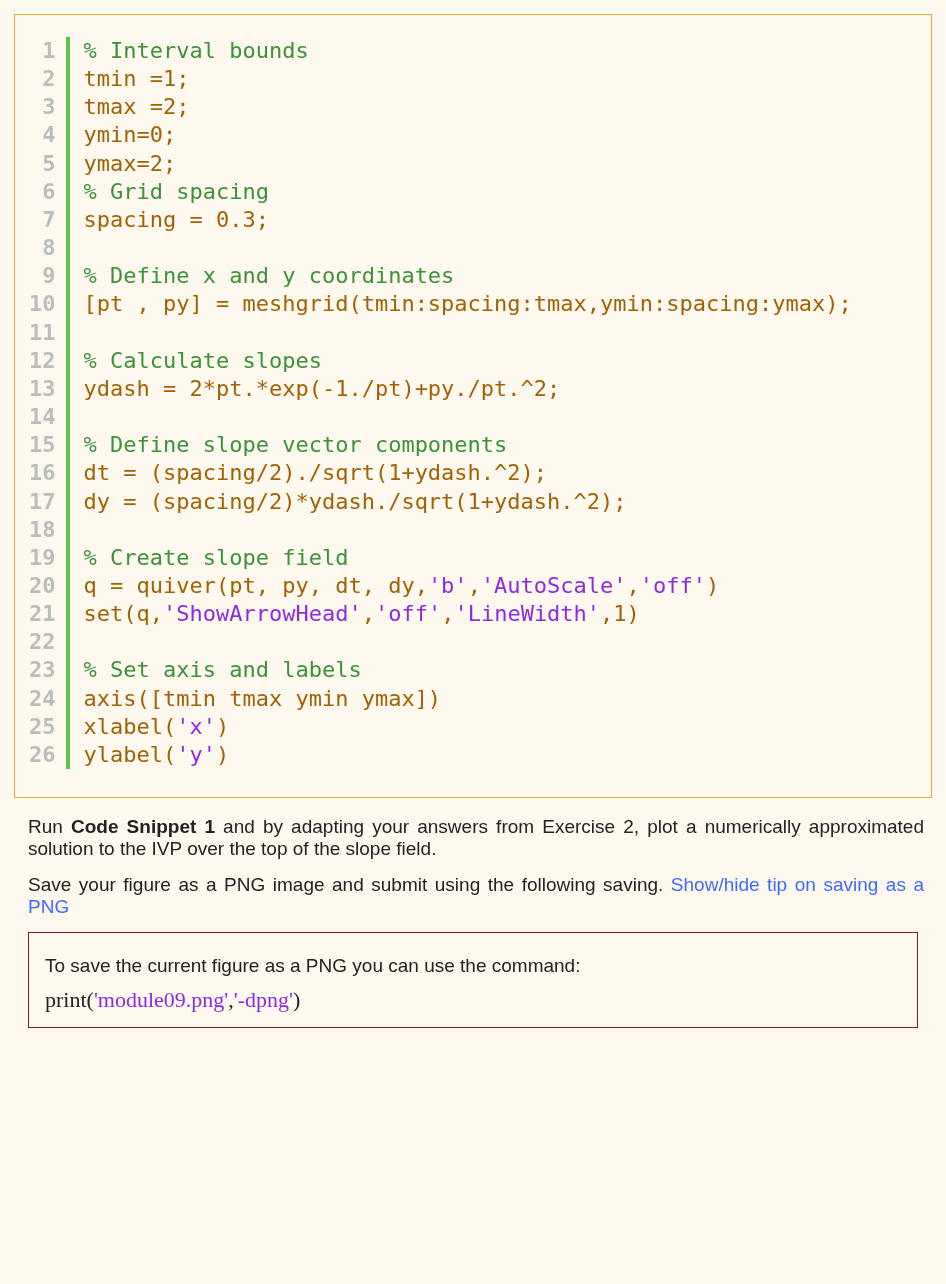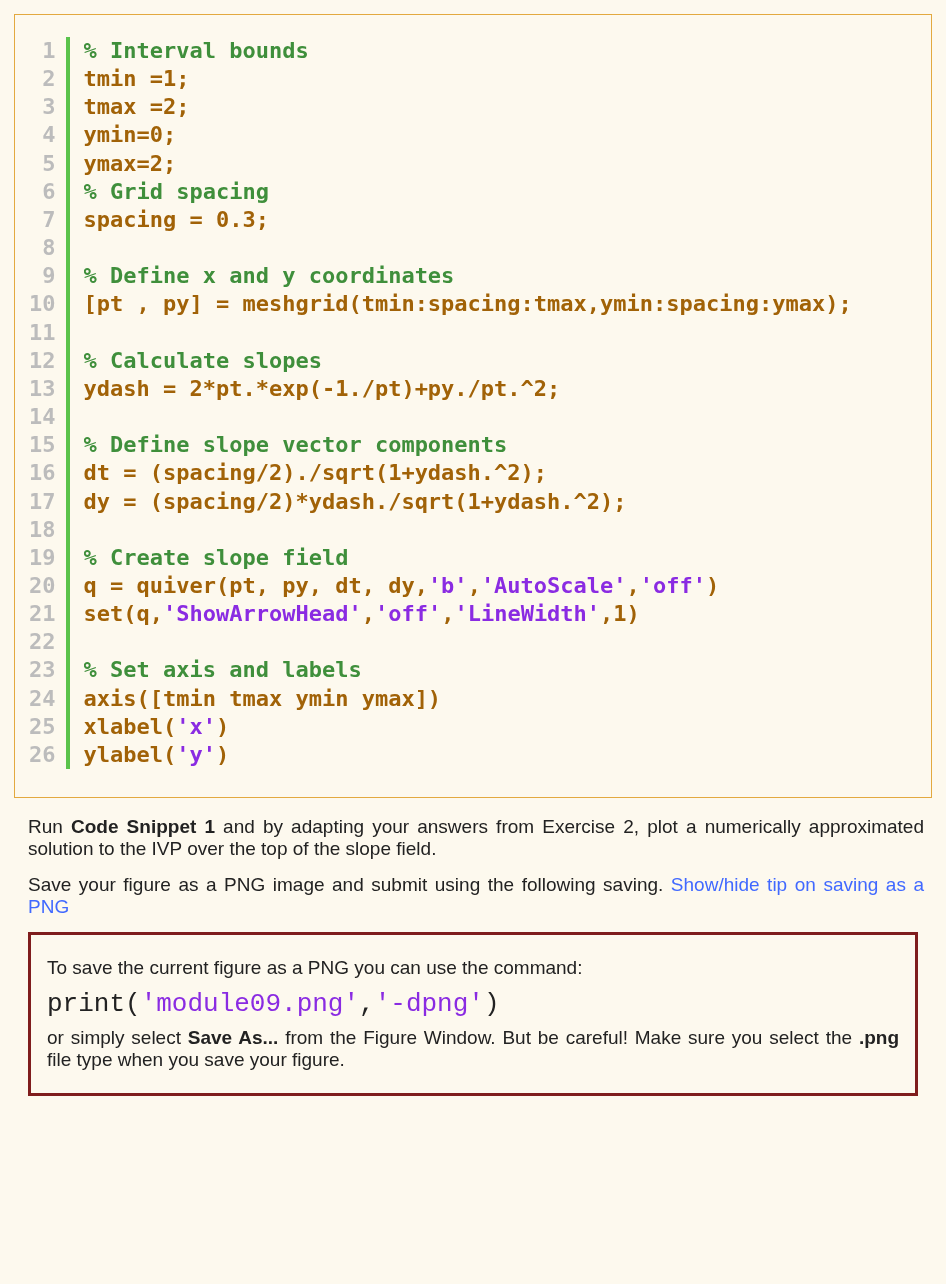--- a/index.html
+++ b/index.html
@@ -36,44 +36,44 @@
     font-weight: 600;
   }
   .code-border {
     width: 4px;
     background: #5bc34b;
     margin-right: 14px;
     flex-shrink: 0;
   }
   .code-lines {
     color: #111;
-    font-weight: 700;
+    font-weight: 400;
     overflow: hidden;
   }
   .code-lines .c { color: #3f8f3b; }
   .code-lines .s { color: #8a2be2; }
   .code-lines .n { color: #a16207; }
   .para {
     margin: 10px 8px 14px 14px;
     text-align: justify;
   }
   .para .b { font-weight: 700; }
   .link {
     color: #4169ff;
     cursor: pointer;
   }
   .tipbox {
-    border: 3px solid #7f1d1d;
+    border: 1px solid #7f1d1d;
     background: #fdf9ee;
     margin: 6px 14px 2px 14px;
     padding: 14px 16px;
   }
   .tipbox .cmd {
-    font-family: Liberation Mono, monospace;
-    font-size: 26px;
+    font-family: Liberation Serif, serif;
+    font-size: 22px;
     margin: 10px 0 0 0;
     font-weight: 500;
   }
   .tipbox .cmd .s { color: #8a2be2; }
   .tipbox p { margin: 8px 0; text-align: justify; }
   .tipbox .b { font-weight: 700; }
 </style>
 </head>
 <body>
 
@@ -114,14 +114,13 @@
   <span>Run </span><span class="b">Code Snippet 1</span><span> and by adapting your answers from Exercise 2, plot a numerically approximated solution to the IVP over the top of the slope field.</span>
 </div>
 
 <div class="para">
   <span>Save your figure as a PNG image and submit using the following saving. </span><span class="link">Show/hide tip on saving as a PNG</span>
 </div>
 
 <div class="tipbox">
   <p>To save the current figure as a PNG you can use the command:</p>
   <div class="cmd"><span>print(</span><span class="s">'module09.png'</span><span>,</span><span class="s">'-dpng'</span><span>)</span></div>
-  <p><span>or simply select </span><span class="b">Save As...</span><span> from the Figure Window. But be careful! Make sure you select the </span><span class="b">.png</span><span> file type when you save your figure.</span></p>
 </div>
 
 </body></html>

